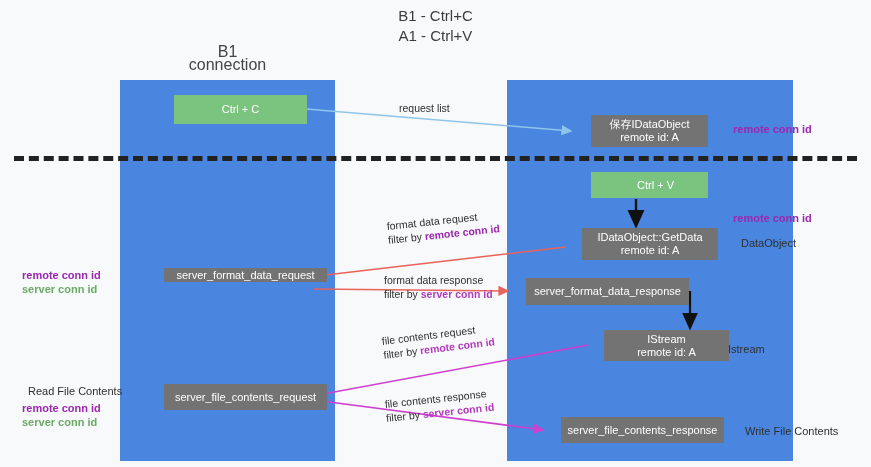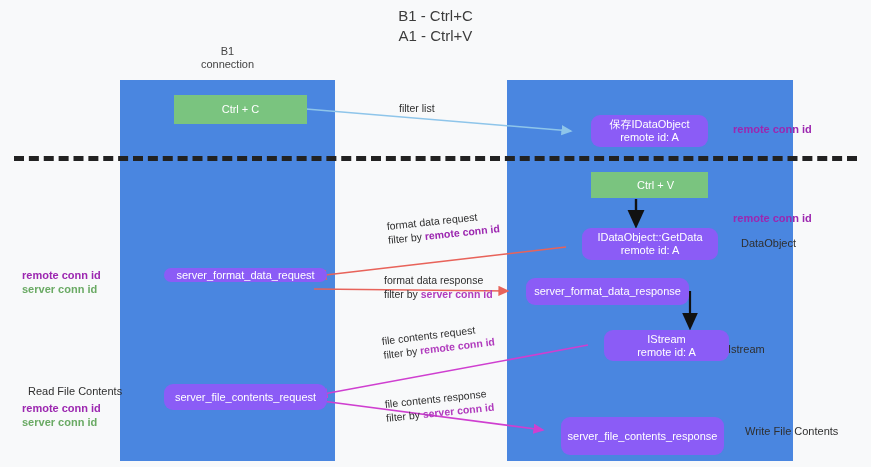--- a/index.html
+++ b/index.html
@@ -12,21 +12,21 @@
   #stage{position:relative;width:871px;height:467px;}
 
   
   .lane{position:absolute;background:#4a86e0;}
   #lane-b1{left:120px;top:80px;width:215px;height:381px;}
   #lane-a1{left:507px;top:80px;width:286px;height:381px;}
 
   
   .lane-head{
     position:absolute;text-align:center;color:#444;
-    font-size:11px;line-height:13px;
+    font-size:16px;line-height:13px;
   }
   #head-b1{left:150px;top:45px;width:155px;}
   #head-a1{left:550px;top:45px;width:155px;}
   .lane-head .l1{display:block;}
   .lane-head .l2{display:block;}
 
   
   #title{
     position:absolute;left:0;top:6px;width:871px;text-align:center;
     color:#3c3c3c;font-size:15px;line-height:20px;
@@ -41,32 +41,32 @@
 
   
   .node{
     position:absolute;box-sizing:border-box;
     display:flex;flex-direction:column;align-items:center;justify-content:center;
     color:#ffffff;font-size:11px;line-height:13px;text-align:center;
     padding:2px 4px;
     margin-left:14px;
   }
   .node.green{background:#7ac47f;}
-  .node.orange{background:#8b5cf6;border-radius:9px;}
+  .node.orange{background:#737373;}
   .node .ln{display:block;white-space:nowrap;}
 
   #n-ctrlc{left:160px;top:95px;width:133px;height:29px;}
   #n-idataobject{left:577px;top:115px;width:117px;height:32px;}
   #n-ctrlv{left:577px;top:172px;width:117px;height:26px;padding-left:16px;}
   #n-getdata{left:568px;top:228px;width:136px;height:32px;}
   #n-sfdreq{left:150px;top:268px;width:163px;height:14px;}
   #n-sfdresp{left:512px;top:278px;width:163px;height:27px;}
   #n-istream{left:590px;top:330px;width:125px;height:31px;}
   #n-sfcreq{left:150px;top:384px;width:163px;height:26px;}
-  #n-sfcresp{left:547px;top:417px;width:163px;height:38px;}
+  #n-sfcresp{left:547px;top:417px;width:163px;height:26px;}
 
   
   .side{
     position:absolute;font-size:11px;line-height:14px;white-space:nowrap;
   }
   .side.dark{color:#2f2f2f;}
   .purple{color:#9c27b0;font-weight:bold;}
   .green-t{color:#6aaa64;font-weight:bold;}
   .purple-b{color:#b03bbd;font-weight:bold;}
 
@@ -181,21 +181,21 @@
 
   <div class="node orange" id="n-sfcreq">
     <span class="ln">server_file_contents_request</span>
   </div>
 
   <div class="node orange" id="n-sfcresp">
     <span class="ln">server_file_contents_response</span>
   </div>
 
   <div class="elabel" id="e-formatlist">
-    <span class="l">filter list</span>
+    <span class="l">request list</span>
   </div>
 
   <div class="elabel" id="e-fdreq">
     <span class="l">format data request</span>
     <span class="l"><span>filter by </span><span class="purple">remote conn id</span></span>
   </div>
 
   <div class="elabel" id="e-fdresp">
     <span class="l">format data response</span>
     <span class="l"><span>filter by </span><span class="purple-b">server conn id</span></span>

